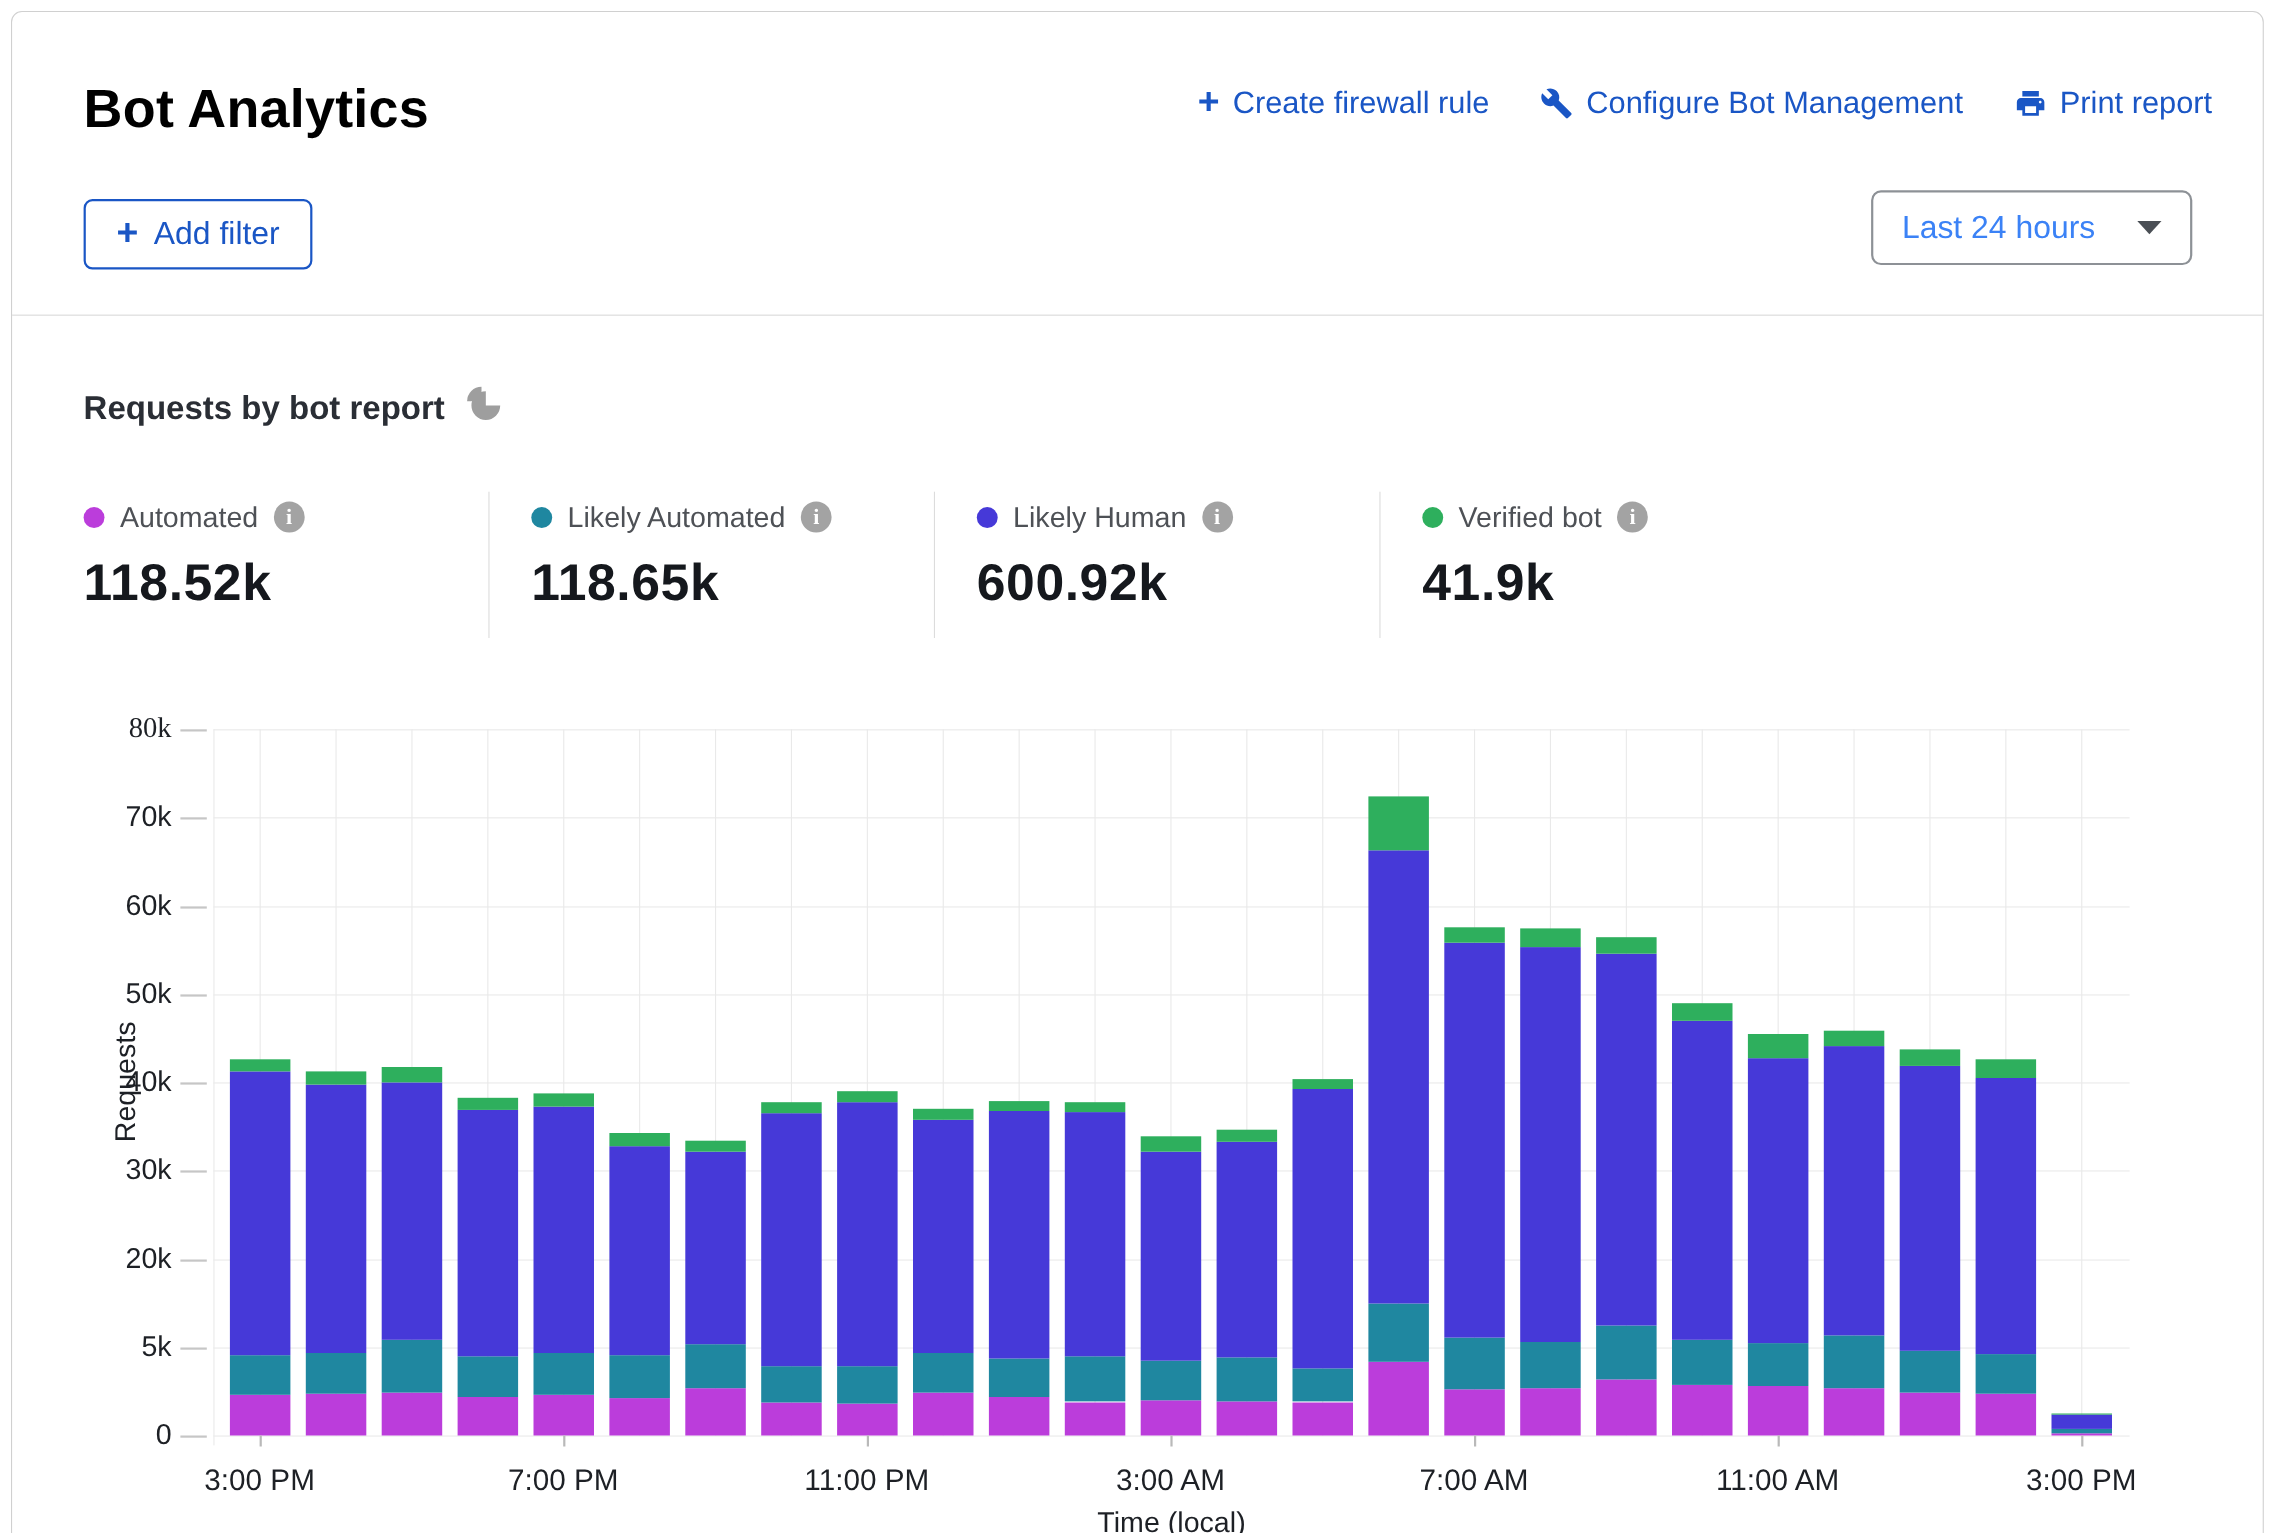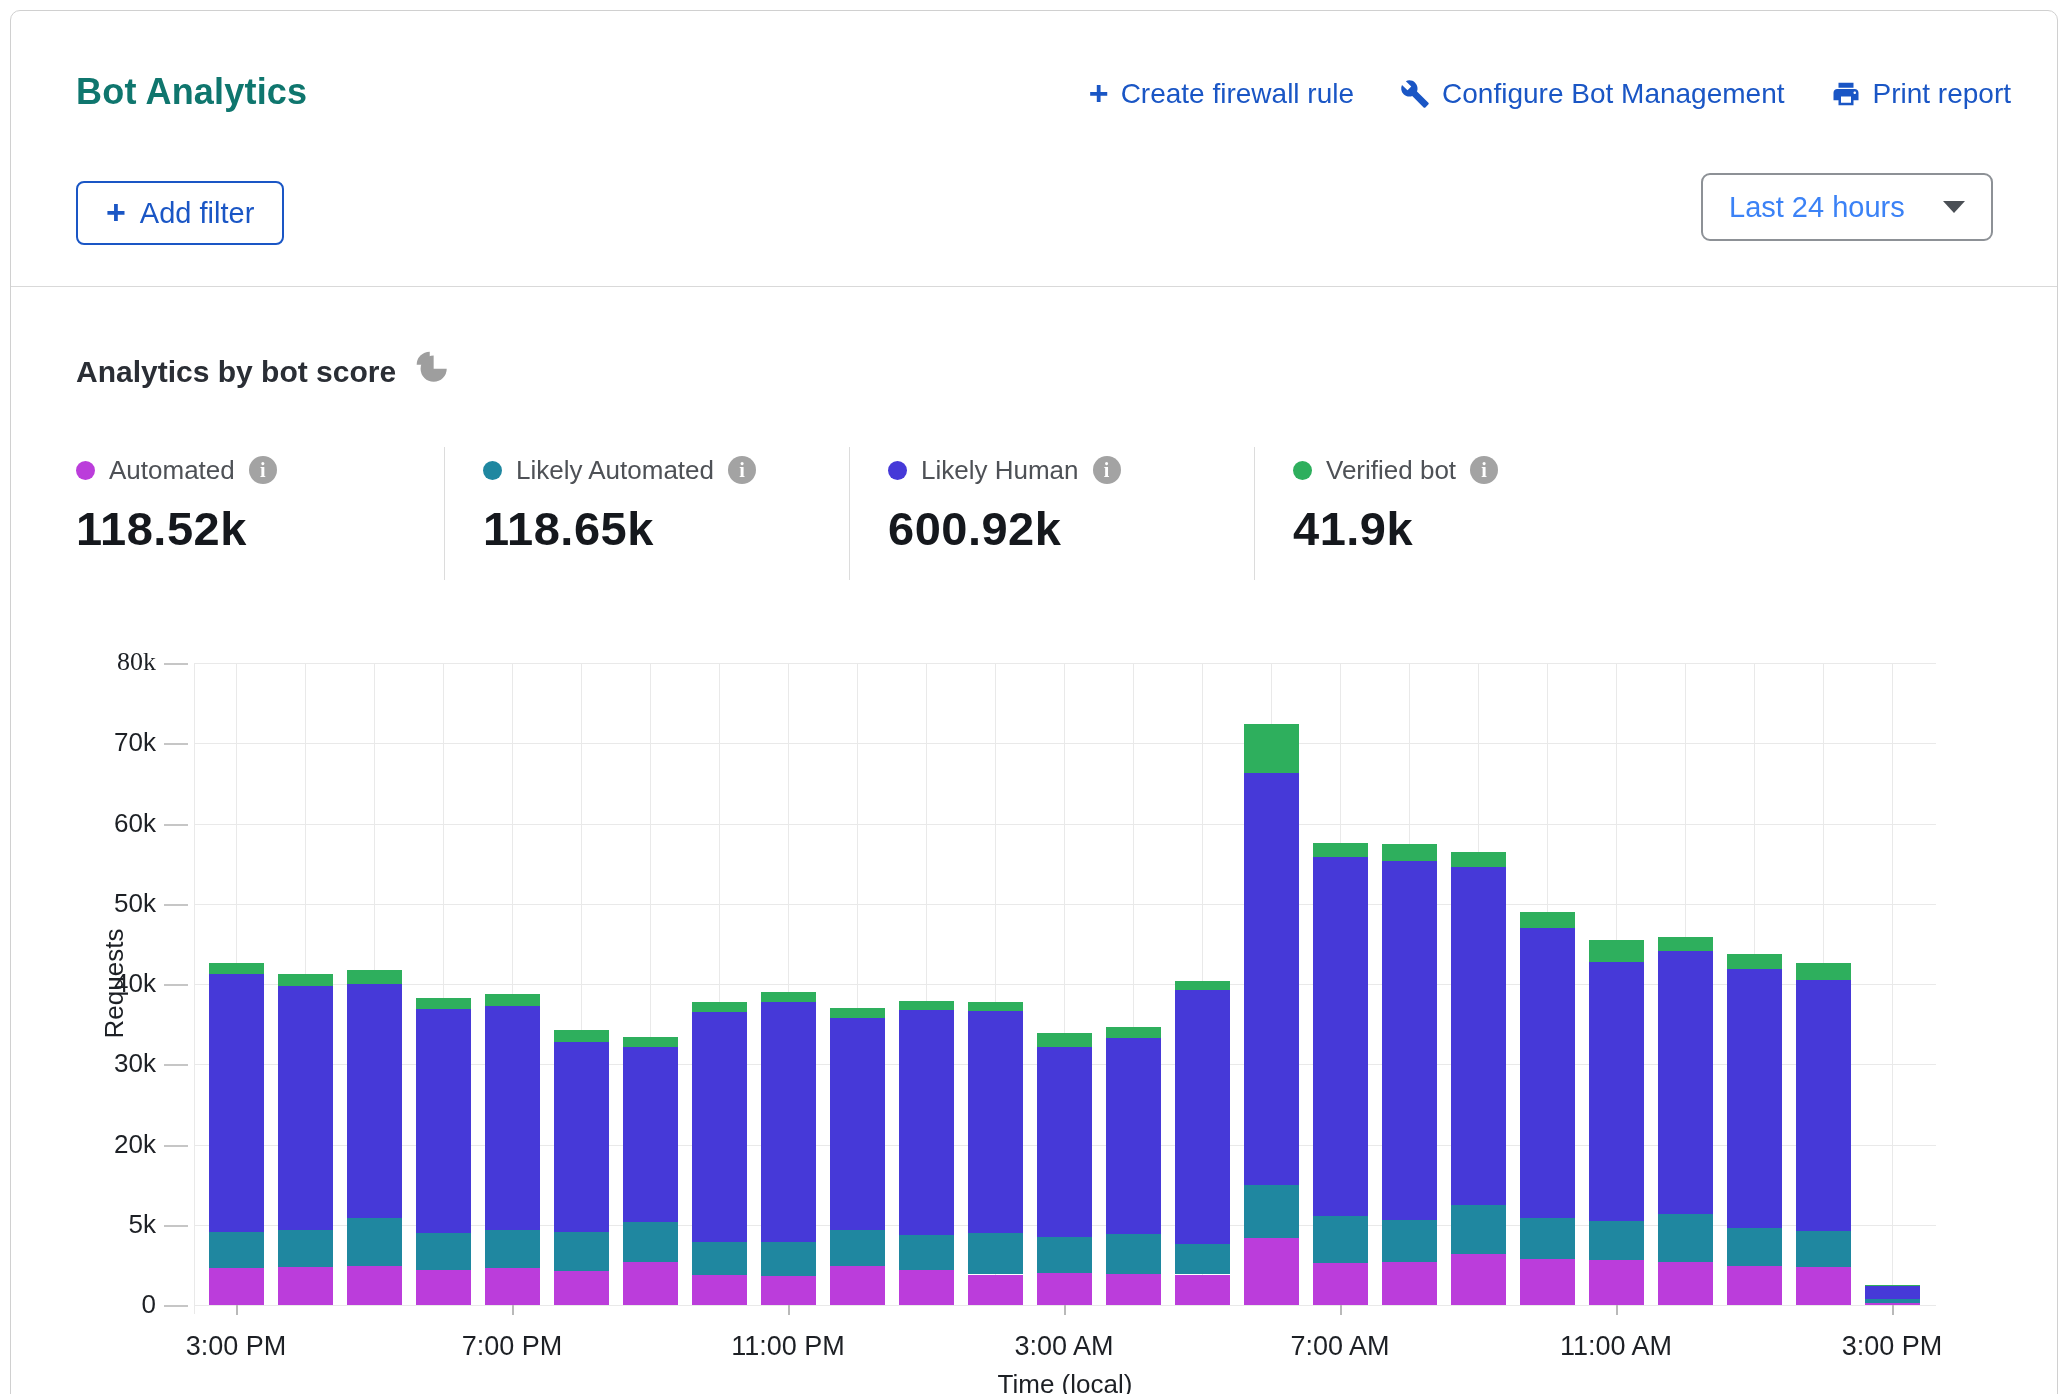--- a/index.html
+++ b/index.html
@@ -8,21 +8,21 @@
     font-family:"Liberation Sans","DejaVu Sans",sans-serif;
     -webkit-font-smoothing:antialiased;
   }
   .card{
     position:absolute;left:10px;top:10px;width:2046px;height:1520px;
     background:#ffffff;border:1px solid #d0d0d0;border-radius:10px;
   }
   
   .page-title{
     position:absolute;left:65px;top:60px;margin:0;
-    font-size:36px;font-weight:700;color:#0f766e;letter-spacing:.2px;
+    font-size:49px;font-weight:700;color:#000000;letter-spacing:.2px;
   }
   .header-actions{
     position:absolute;right:46px;top:66px;display:flex;align-items:center;gap:46px;
   }
   .hlink{display:flex;align-items:center;gap:12px;cursor:pointer;text-decoration:none;}
   .hlink .lbl{font-size:28px;color:var(--link);}
   .hlink svg{display:block;}
   .plus-glyph{font-size:34px;font-weight:700;color:var(--link);line-height:1;position:relative;top:-1px;}
   .add-filter{
     position:absolute;left:65px;top:170px;height:64px;
@@ -110,21 +110,21 @@
   </button>
 
   <div class="dropdown">
     <span class="val">Last 24 hours</span>
     <span class="caret"></span>
   </div>
 
   <div class="header-divider"></div>
 
   <h2 class="section-title">
-    <span>Analytics by bot score</span>
+    <span>Requests by bot report</span>
     <span>
       <svg width="34" height="34" viewBox="0 0 26 26">
         <path fill="#9e9e9e" d="M13.5 13.5 L13.5 3.5 A10 10 0 1 0 23.5 13.5 Z"></path>
         <path fill="#9e9e9e" d="M10.5 10.5 L10.5 0.5 A10 10 0 0 0 0.5 10.5 Z"></path>
       </svg>
     </span>
   </h2>
 
   <div class="stats">
     <div class="stat">

